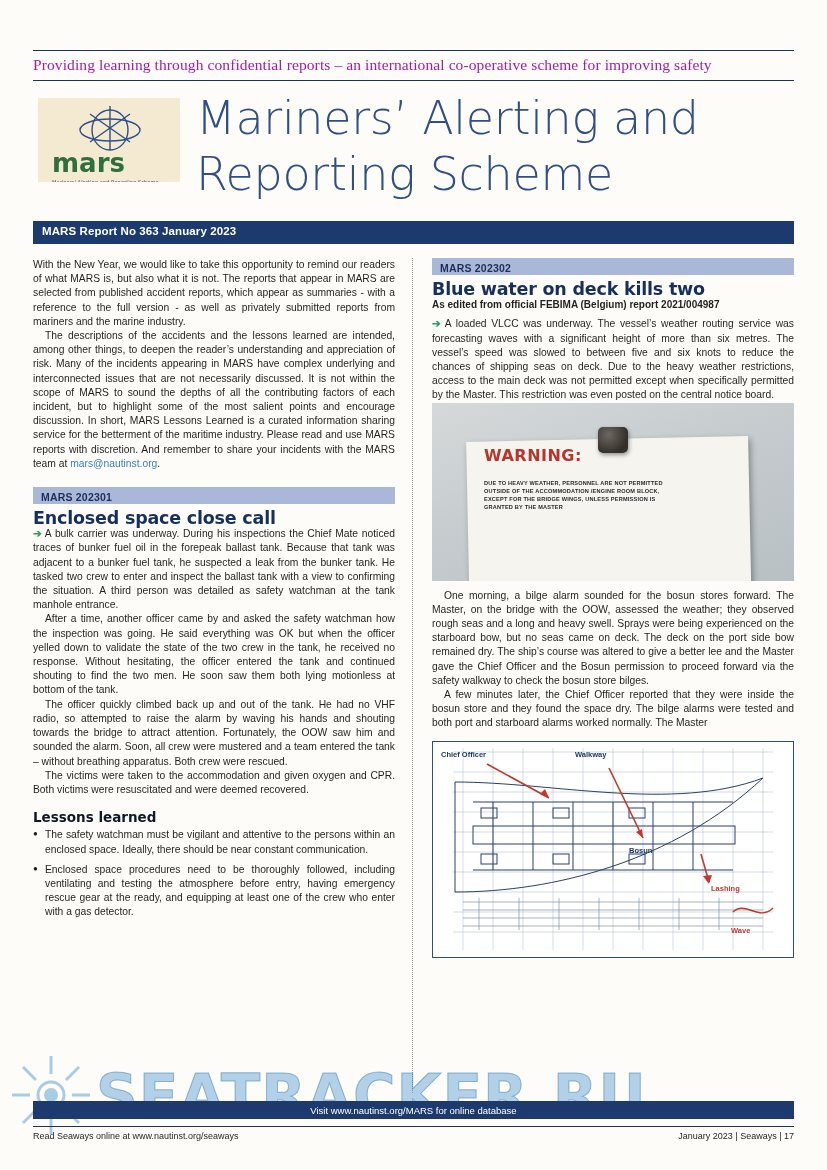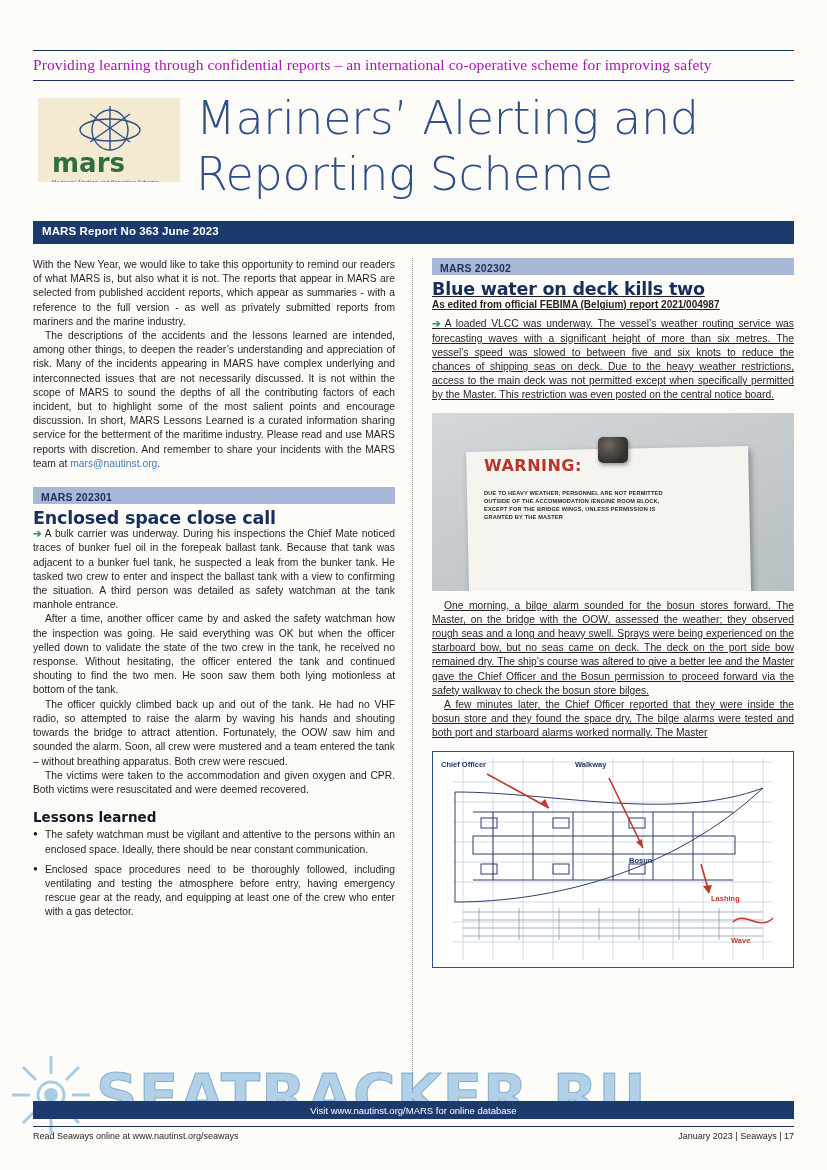--- a/index.html
+++ b/index.html
@@ -90,21 +90,21 @@
   
   .col {
     position: absolute;
     top: 258px;
     width: 362px;
     font-size: 10.3px;
     line-height: 14.2px;
     color: #231f20;
   }
   .col-left { left: 33px; }
-  .col-right { left: 432px; text-decoration: underline; }
+  .col-right { left: 432px; }
   .divider {
     position: absolute;
     left: 412px;
     top: 258px;
     height: 835px;
     border-left: 1px dotted #9a9a9a;
   }
   p.body {
     margin: 0 0 0 0;
     text-align: justify;
@@ -164,21 +164,20 @@
   ul.lessons li:before {
     content: "\25CF";
     position: absolute;
     left: 0;
     top: -1px;
     font-size: 8px;
     color: #231f20;
   }
   
   .photo {
-    margin-top: 10px;
     width: 362px;
     height: 178px;
     background: #e5e5e5;
     position: relative;
     overflow: hidden;
   }
   .photo .wall {
     position: absolute; inset: 0;
     background: linear-gradient(160deg,#d5d9da 0%,#c3c9cc 55%,#b9c0c3 100%);
   }
@@ -332,21 +331,21 @@
       <text x="14" y="86" font-family="DejaVu Sans, sans-serif" font-size="5.2" fill="#2f4f86">Mariners' Alerting and Reporting Scheme</text>
     </svg>
   </div>
 
   <div class="mars-title">
     <div>Mariners’ Alerting and</div>
     <div>Reporting Scheme</div>
   </div>
 
   <div class="report-bar">
-    <span>MARS Report No 363 June 2023</span>
+    <span>MARS Report No 363 January 2023</span>
   </div>
 
   <div class="divider"></div>
 
   <div class="col col-left">
 
     <p class="body">With the New Year, we would like to take this opportunity to remind our readers of what MARS is, but also what it is not. The reports that appear in MARS are selected from published accident reports, which appear as summaries - with a reference to the full version - as well as privately submitted reports from mariners and the marine industry.</p>
     <p class="body"><span>The descriptions of the accidents and the lessons learned are intended, among other things, to deepen the reader’s understanding and appreciation of risk. Many of the incidents appearing in MARS have complex underlying and interconnected issues that are not necessarily discussed. It is not within the scope of MARS to sound the depths of all the contributing factors of each incident, but to highlight some of the most salient points and encourage discussion. In short, MARS Lessons Learned is a curated information sharing service for the betterment of the maritime industry. Please read and use MARS reports with discretion. And remember to share your incidents with the MARS team at </span><span class="mail">mars@nautinst.org</span><span>.</span></p>
 
     <div class="sec-bar">

